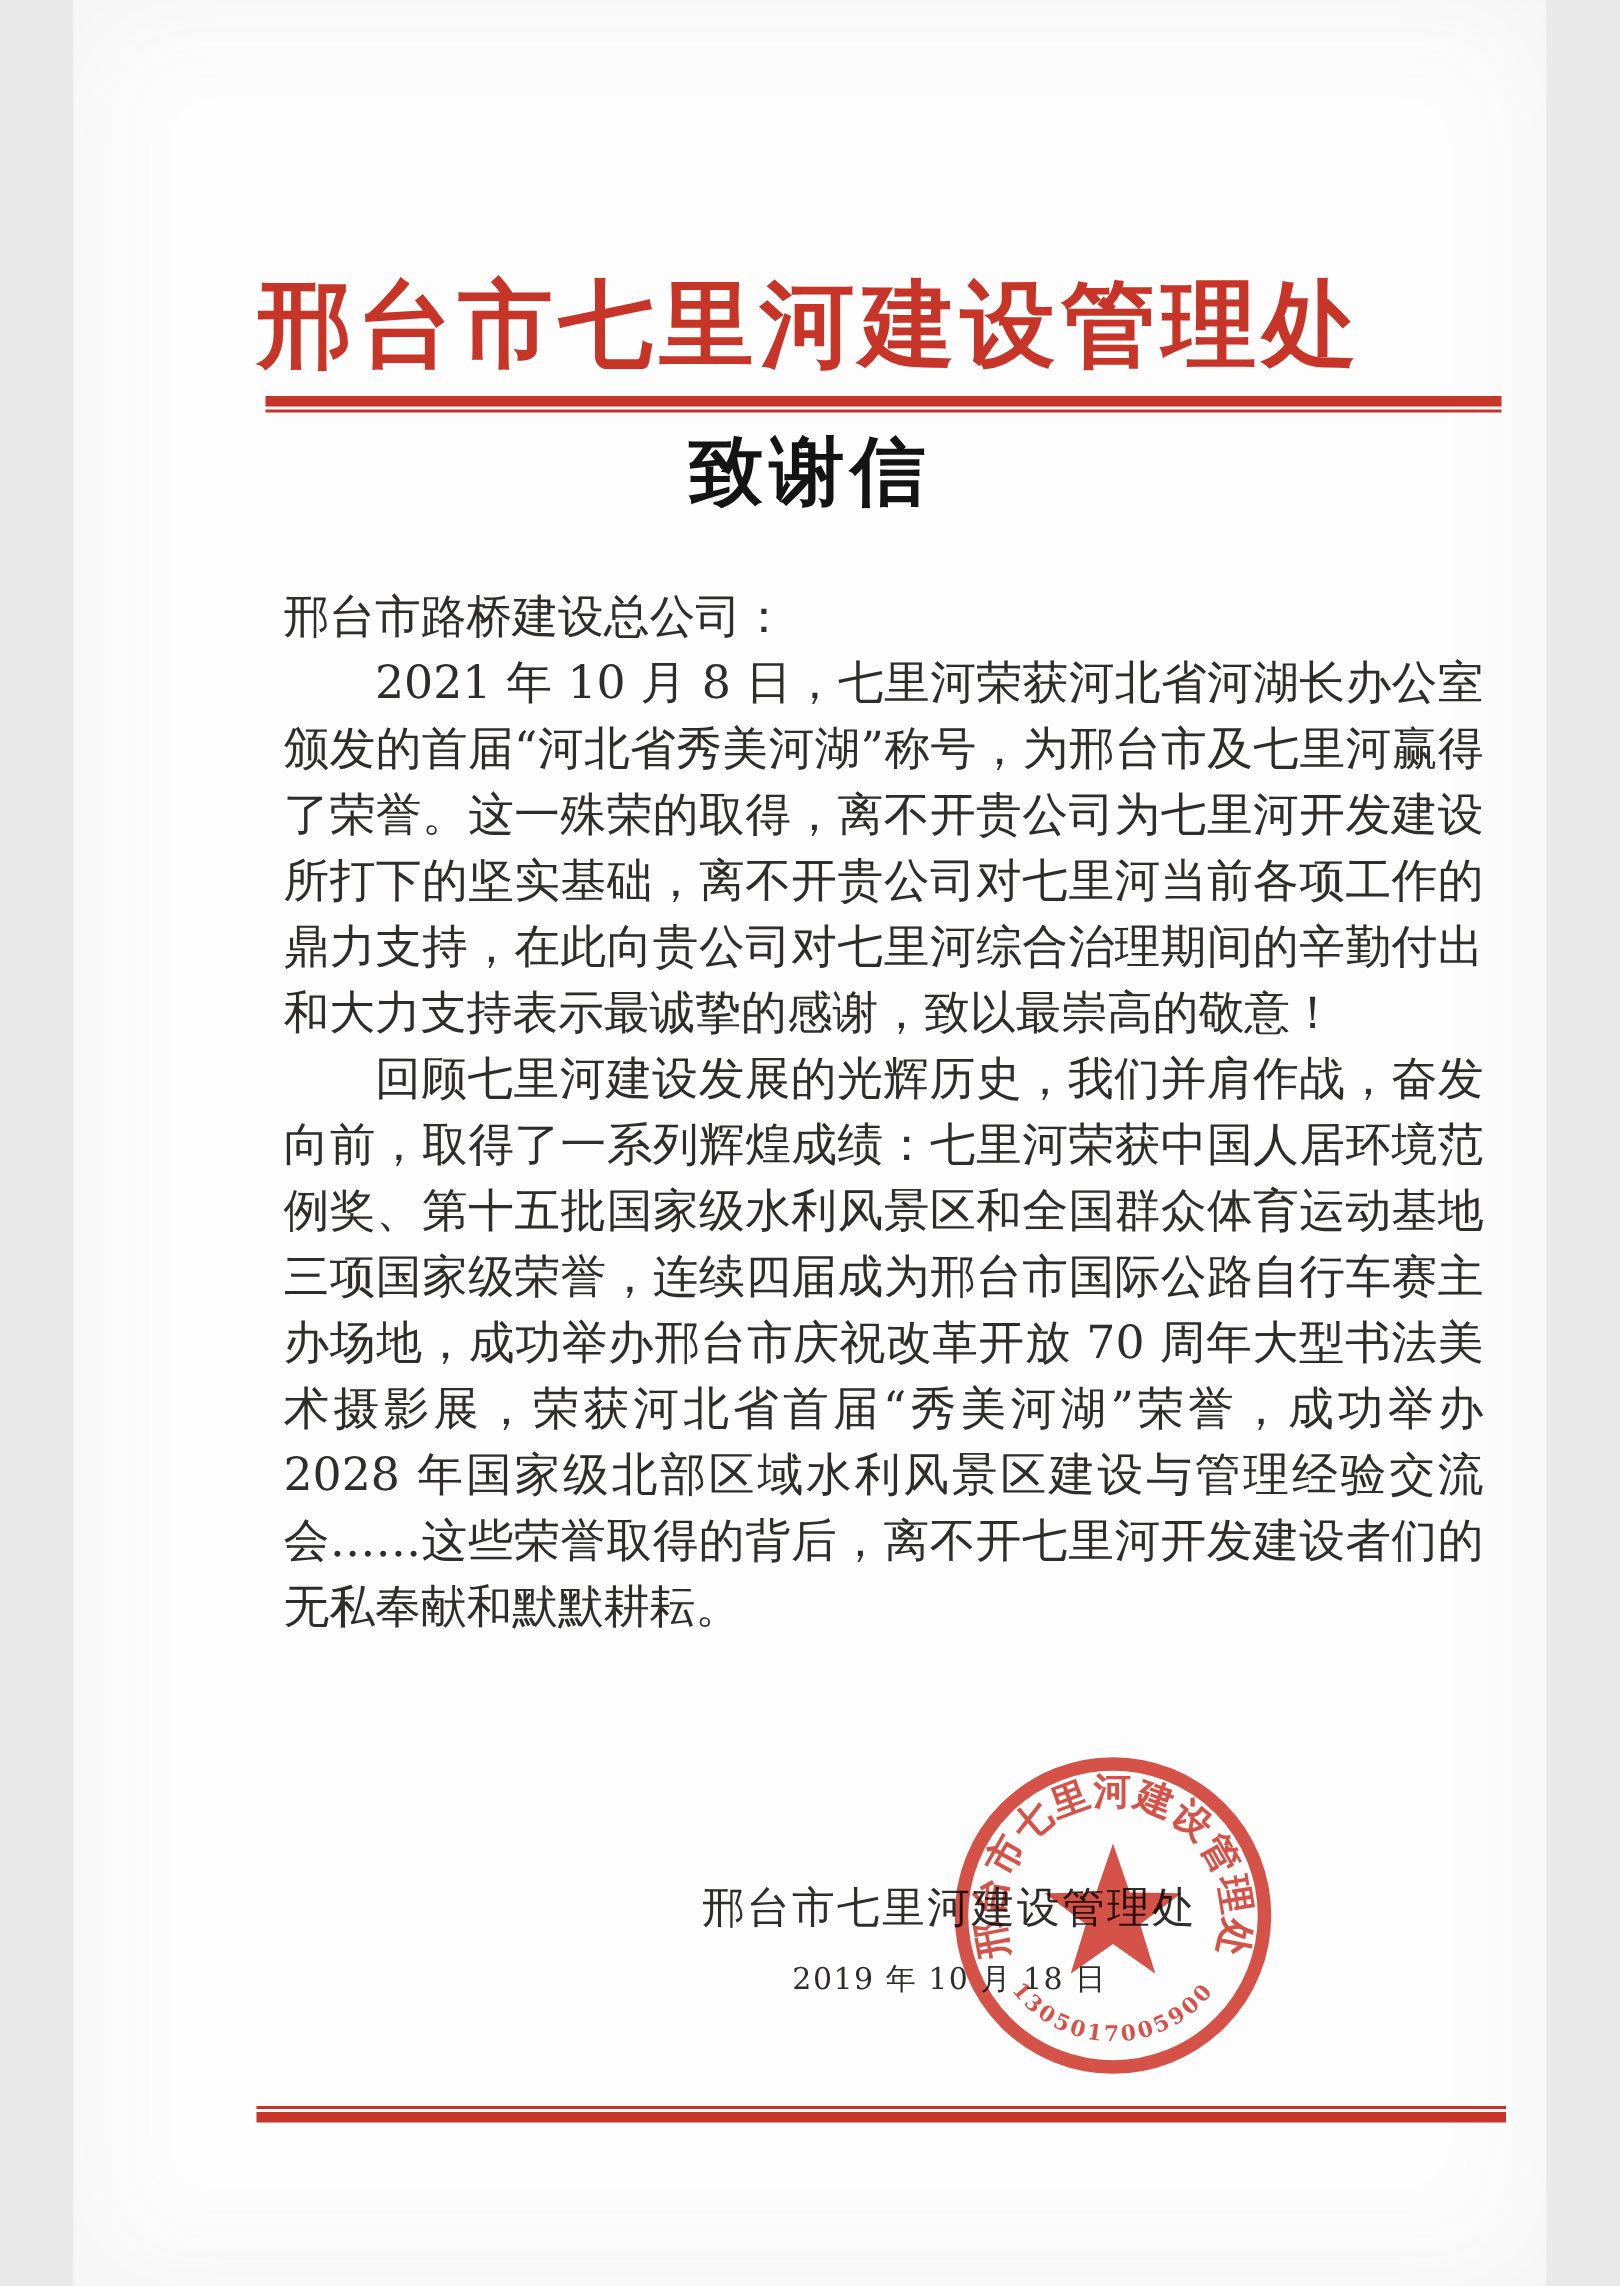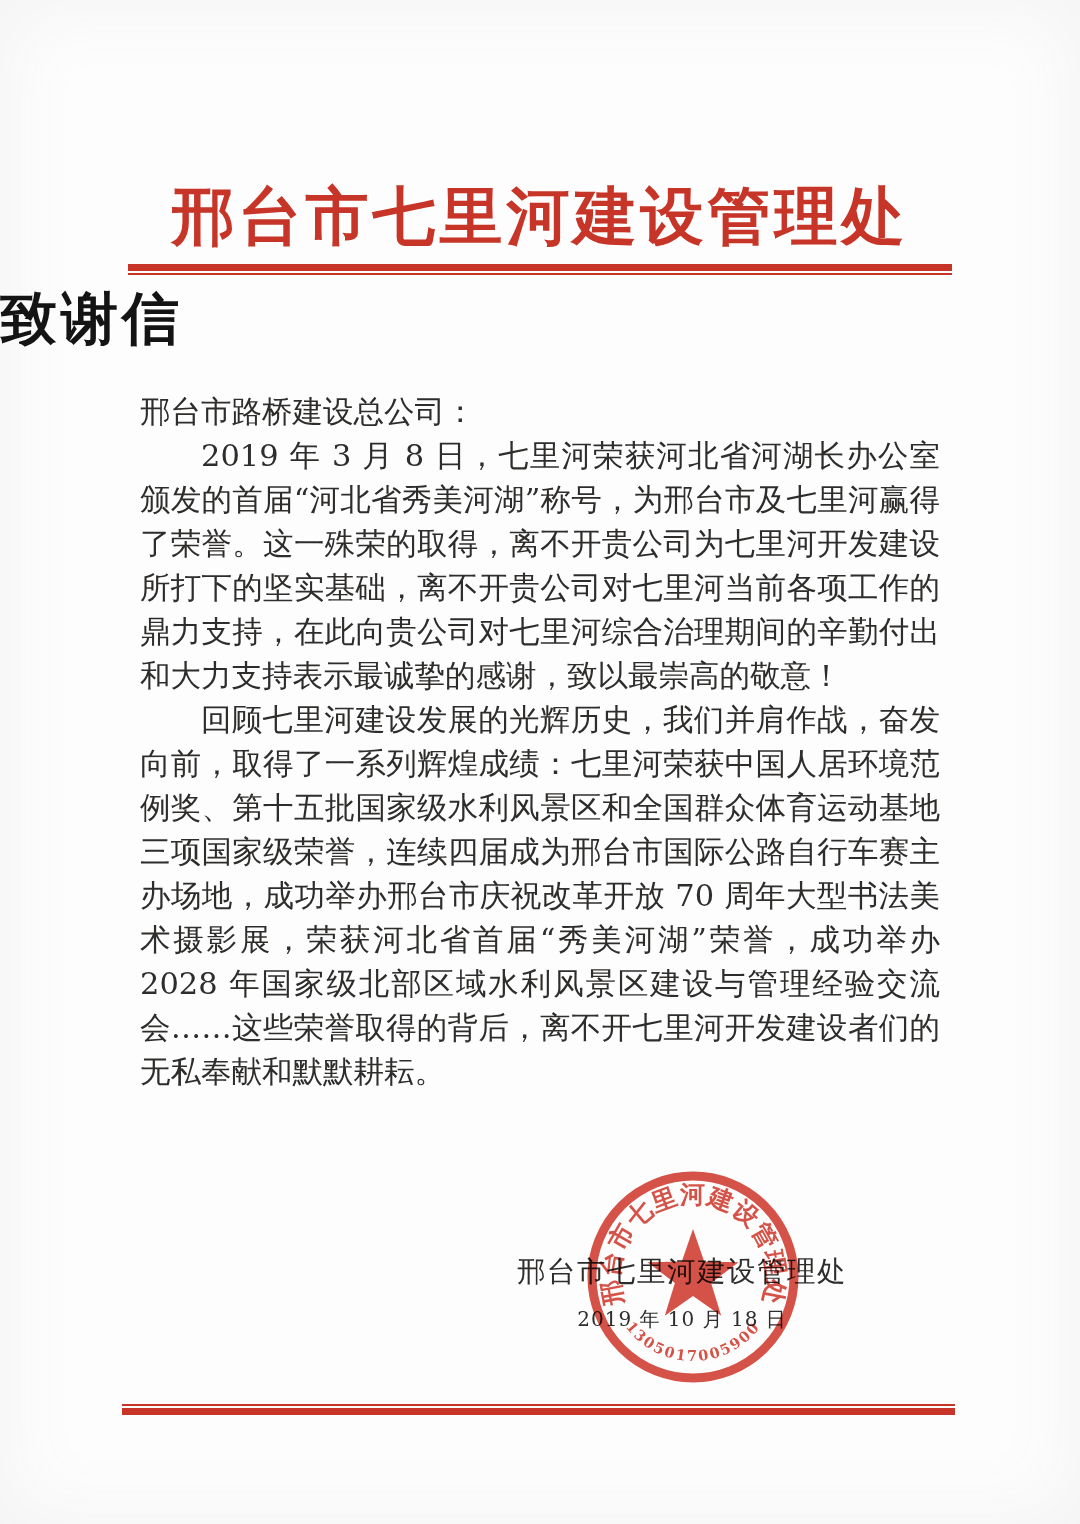--- a/index.html
+++ b/index.html
@@ -1,18 +1,18 @@
 <!DOCTYPE html>
 <html><head>
 <meta charset="utf-8">
 <style>
   html, body { margin: 0; padding: 0; background: #e9e9e9; }
   .page {
     position: relative;
-    width: 1080px;
+    width: 982px;
     height: 1524px;
     margin: 0 auto;
     background: #fdfdfd;
     box-shadow: inset 0 0 80px rgba(120,120,120,0.08);
     font-family: "DejaVu Serif", "Liberation Serif", serif;
     overflow: hidden;
   }
   
   .letterhead {
     position: absolute;
@@ -29,22 +29,22 @@
   .rule .bar-thick { height: 7px; background: #c73528; }
   .rule .bar-thin  { height: 2px; background: #c73528; }
   .rule-top    { top: 264px; left: 128px; width: 824px; }
   .rule-top    .bar-thin { margin-top: 2px; }
   .rule-bottom { top: 1404px; left: 122px; width: 833px; }
   .rule-bottom .bar-thick { margin-top: 2px; }
 
   .doc-title {
     position: absolute;
     top: 281px; left: 0; width: 100%;
-    text-align: left;
-    font-size: 57px;
+    text-align: center;
+    font-size: 50px;
     font-weight: 700;
     color: #141414;
     letter-spacing: 4px;
   }
 
   .letter-body {
     position: absolute;
     top: 390px; left: 140px; width: 800px;
     font-size: 30.5px;
     line-height: 44px;
@@ -84,21 +84,21 @@
 
   <div class="rule rule-top">
     <div class="bar-thick"></div>
     <div class="bar-thin"></div>
   </div>
 
   <div class="doc-title">致谢信</div>
 
   <div class="letter-body">
     <p class="salutation">邢台市路桥建设总公司：</p>
-    <p class="para">2019 年 3 月 8 日，七里河荣获河北省河湖长办公室颁发的首届“河北省秀美河湖”称号，为邢台市及七里河赢得了荣誉。这一殊荣的取得，离不开贵公司为七里河开发建设所打下的坚实基础，离不开贵公司对七里河当前各项工作的鼎力支持，在此向贵公司对七里河综合治理期间的辛勤付出和大力支持表示最诚挚的感谢，致以最崇高的敬意！</p>
+    <p class="para">2021 年 10 月 8 日，七里河荣获河北省河湖长办公室颁发的首届“河北省秀美河湖”称号，为邢台市及七里河赢得了荣誉。这一殊荣的取得，离不开贵公司为七里河开发建设所打下的坚实基础，离不开贵公司对七里河当前各项工作的鼎力支持，在此向贵公司对七里河综合治理期间的辛勤付出和大力支持表示最诚挚的感谢，致以最崇高的敬意！</p>
     <p class="para">回顾七里河建设发展的光辉历史，我们并肩作战，奋发向前，取得了一系列辉煌成绩：七里河荣获中国人居环境范例奖、第十五批国家级水利风景区和全国群众体育运动基地三项国家级荣誉，连续四届成为邢台市国际公路自行车赛主办场地，成功举办邢台市庆祝改革开放 70 周年大型书法美术摄影展，荣获河北省首届“秀美河湖”荣誉，成功举办 2028 年国家级北部区域水利风景区建设与管理经验交流会……这些荣誉取得的背后，离不开七里河开发建设者们的无私奉献和默默耕耘。</p>
   </div>
 
   <div class="sign-block">
     <div class="sign-name">邢台市七里河建设管理处</div>
     <div class="sign-date">2019 年 10 月 18 日</div>
   </div>
 
   <svg class="seal" viewBox="-122 -122 244 244" xmlns="http://www.w3.org/2000/svg">
     <defs>

